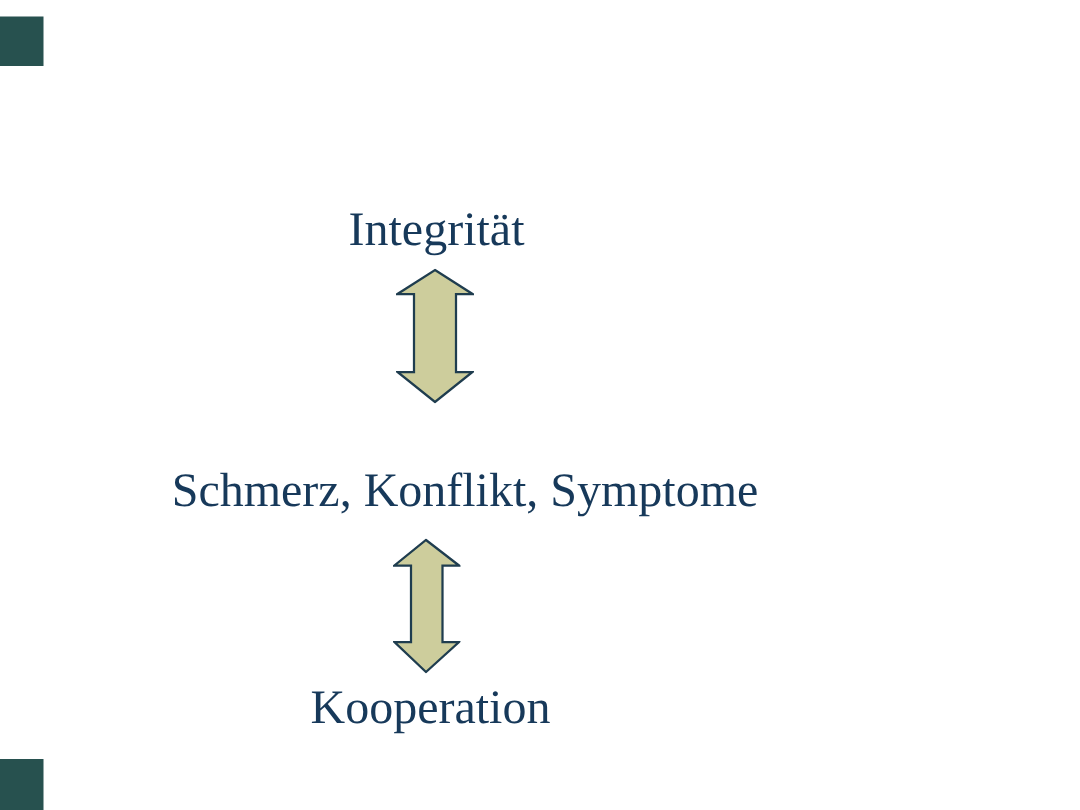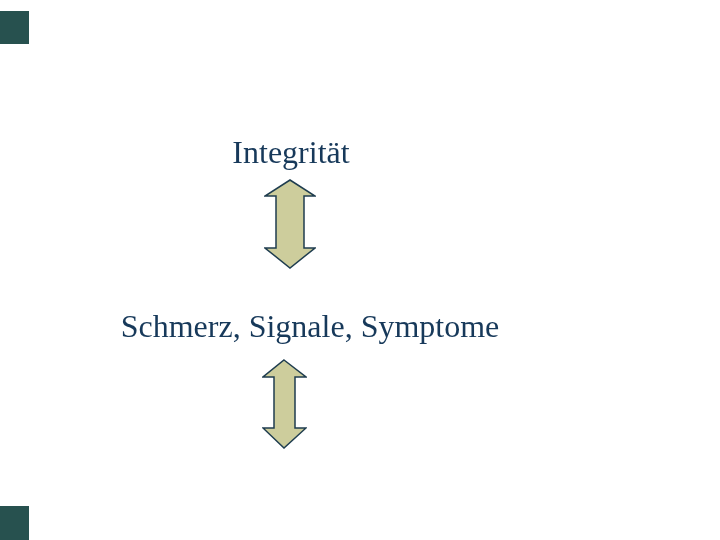--- a/index.html
+++ b/index.html
@@ -52,22 +52,23 @@
 
   <div class="decor-tile decor-tile-top"></div>
 
   <div class="label label-integritaet">Integrität</div>
 
   <svg class="arrow arrow-1" width="52" height="90" viewBox="0 0 52 90">
     <polygon points="26,1 51,17 40,17 40,69 51,69 26,89 1,69 12,69 12,17 1,17"></polygon>
   </svg>
 
 
-  <div class="label label-schmerz">Schmerz, Signale, Symptome</div>
+  <div class="label label-schmerz">Schmerz, Konflikt, Symptome</div>
 
   <svg class="arrow arrow-2" width="45" height="90" viewBox="0 0 45 90">
     <polygon points="22,1 44,18 33,18 33,69 44,69 22,89 1,69 12,69 12,18 1,18"></polygon>
   </svg>
 
+  <div class="label label-kooperation">Kooperation</div>
 
   <div class="decor-tile decor-tile-bottom"></div>
 
 </div>
 
 </body></html>

